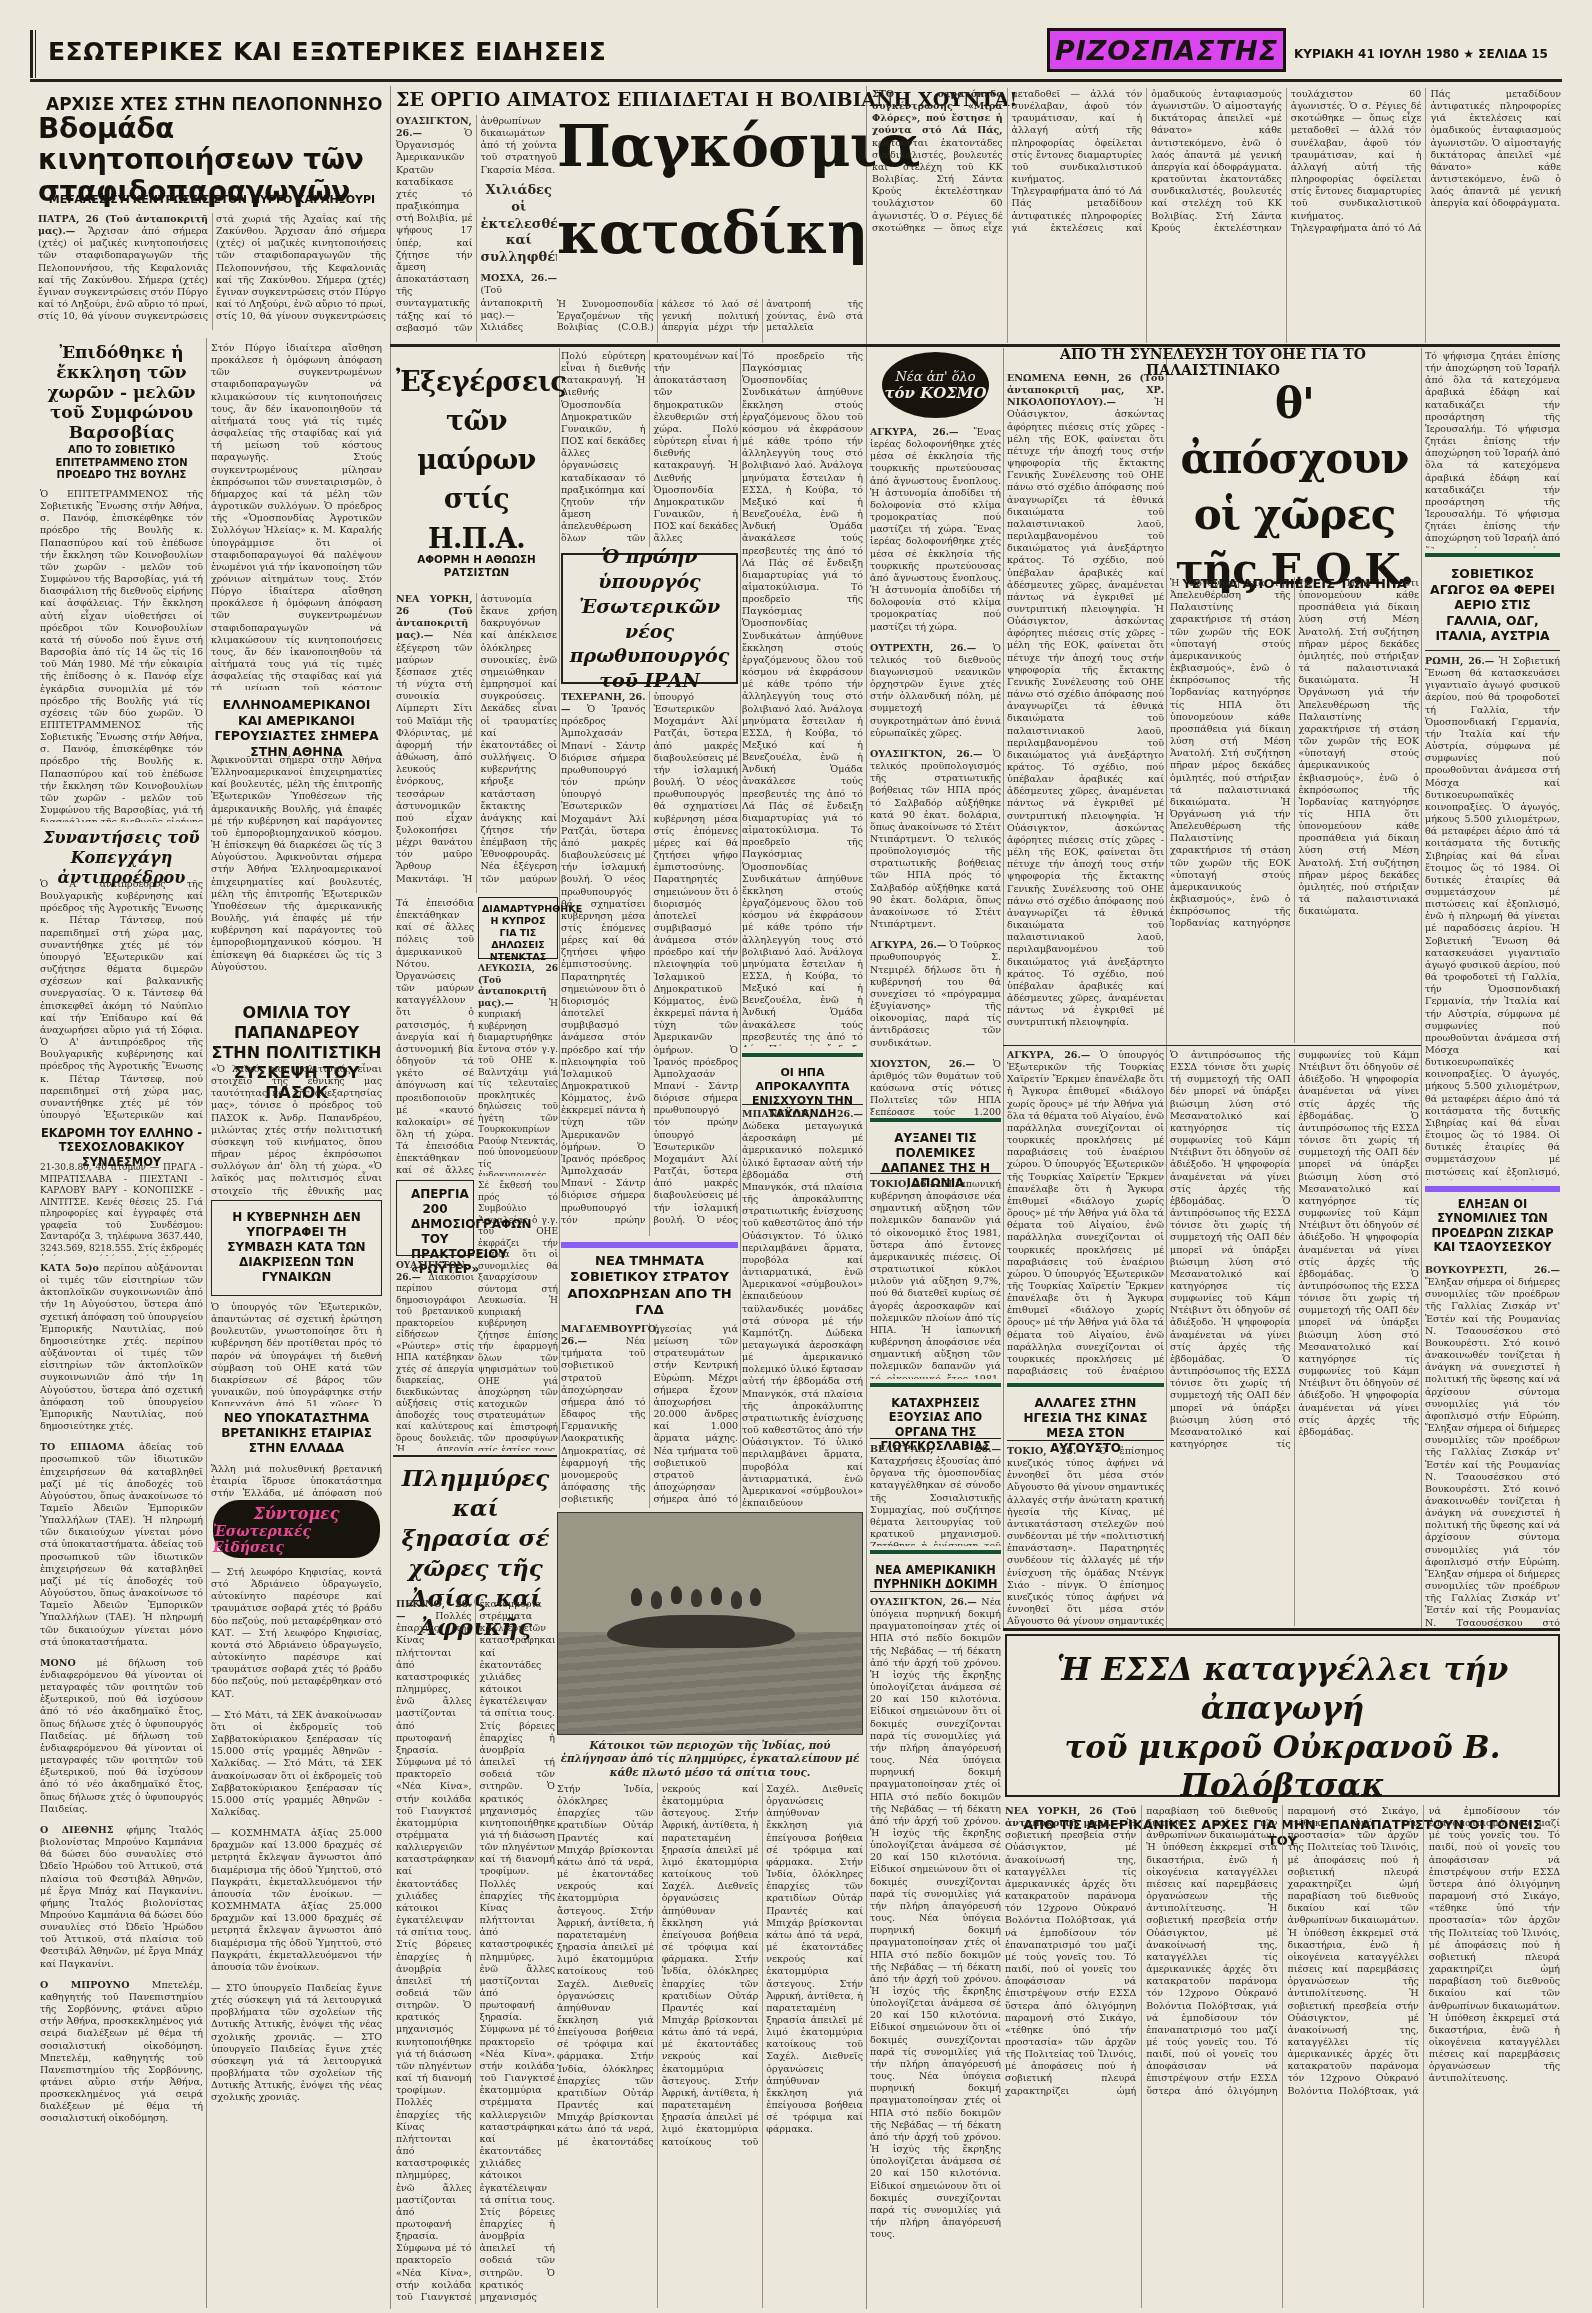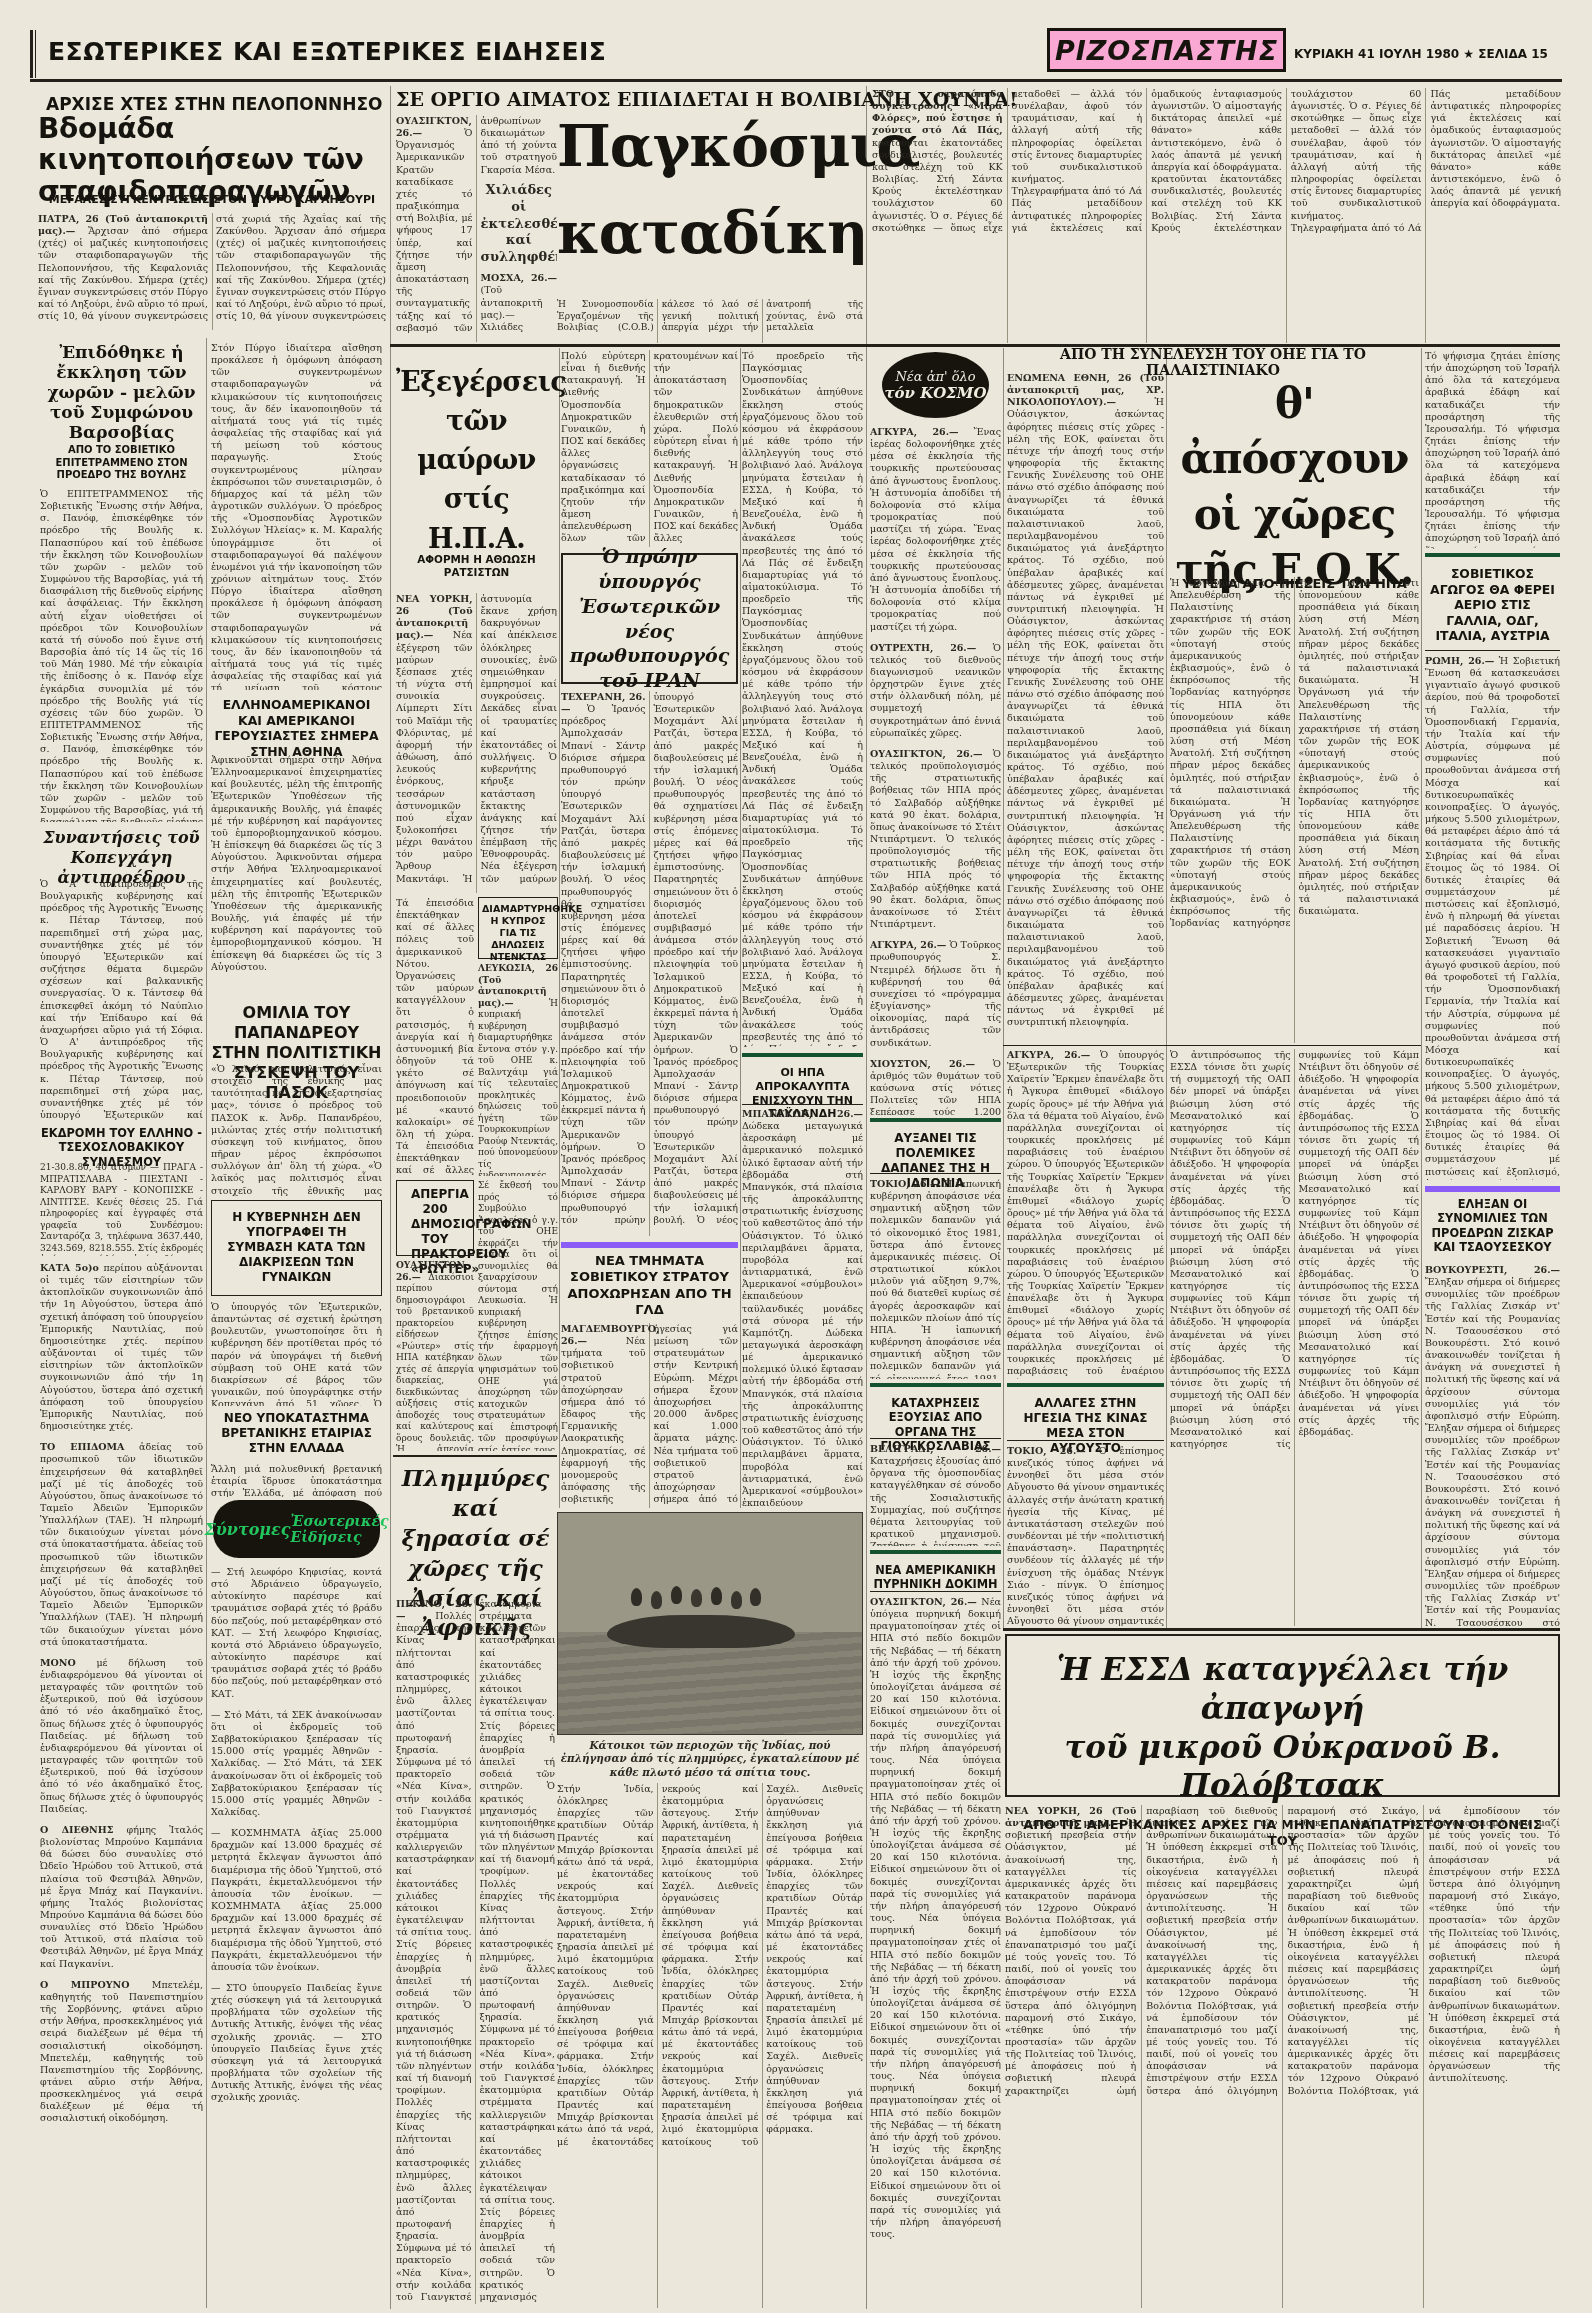--- a/index.html
+++ b/index.html
@@ -17,31 +17,31 @@
   .serif-h{font-family:"DejaVu Serif",serif;font-weight:bold;color:#16140e}
   .sans-h{font-family:"DejaVu Sans",sans-serif;font-weight:bold;text-align:center;
           line-height:1.25;color:#16140e}
   .ctr{text-align:center}
   .it{font-style:italic}
   .box{border:1.5px solid #24211a}
   .vr{position:absolute;width:1px;background:#8d897c}
   .hr{position:absolute;background:#24211a}
   .deckline{font-weight:bold;text-align:center;font-size:13px;line-height:1.3;
             break-inside:avoid;margin:6px 0;font-family:"DejaVu Serif",serif}
-  .blackpill{background:#17140e;color:#22c55e;border-radius:26px;display:flex;
-             align-items:center;justify-content:center;
+  .blackpill{background:#17140e;color:#ec4899;border-radius:26px;display:flex;
+             flex-direction:column;align-items:center;justify-content:center;
              font-family:"DejaVu Serif",serif;font-style:italic;font-weight:bold}
   .ovalbadge{background:#17140e;color:#f0ecdf;border-radius:50%;display:flex;
              flex-direction:column;align-items:center;justify-content:center;
              font-family:"DejaVu Serif",serif;font-style:italic}
   .rule-tb{border-top:4px solid #14532d;border-bottom:1px solid #24211a;padding:9px 2px}
   .rule-t{border-top:6px solid #8b5cf6;padding-top:5px}
   #masthead{border:3px solid #17140e;display:flex;align-items:center;justify-content:center;
             font-family:"DejaVu Sans",sans-serif;font-weight:bold;font-style:italic;
-            font-size:27px;letter-spacing:1px;color:#17140e;background:#f9a8d4}
+            font-size:27px;letter-spacing:1px;color:#17140e;background:#d946ef}
   #photo{background:linear-gradient(180deg,#c9c5b8 0%,#b5b1a4 28%,#9b9786 52%,#7672666 78%,#595650 100%);
          background-color:#9b9786;border:1px solid #3a3731;overflow:hidden}
   .ph-water{position:absolute;left:0;right:0;top:54%;bottom:0;
             background:repeating-linear-gradient(176deg,#807d70 0 6px,#6f6c61 6px 13px);opacity:.75}
   .ph-boat{position:absolute;left:16%;top:46%;width:62%;height:15%;background:#39362f;
            border-radius:45% 50% 35% 35%/65% 65% 45% 45%}
   .ph-fig{position:absolute;left:24%;top:34%;width:11px;height:18px;background:#2f2c26;
           border-radius:50% 50% 40% 40%;
           box-shadow:20px 3px 0 #37342d,40px -2px 0 #2f2c26,60px 1px 0 #3b372f,
                      80px -1px 0 #2f2c26,100px 3px 0 #37342d,119px 0 0 #33302a}

